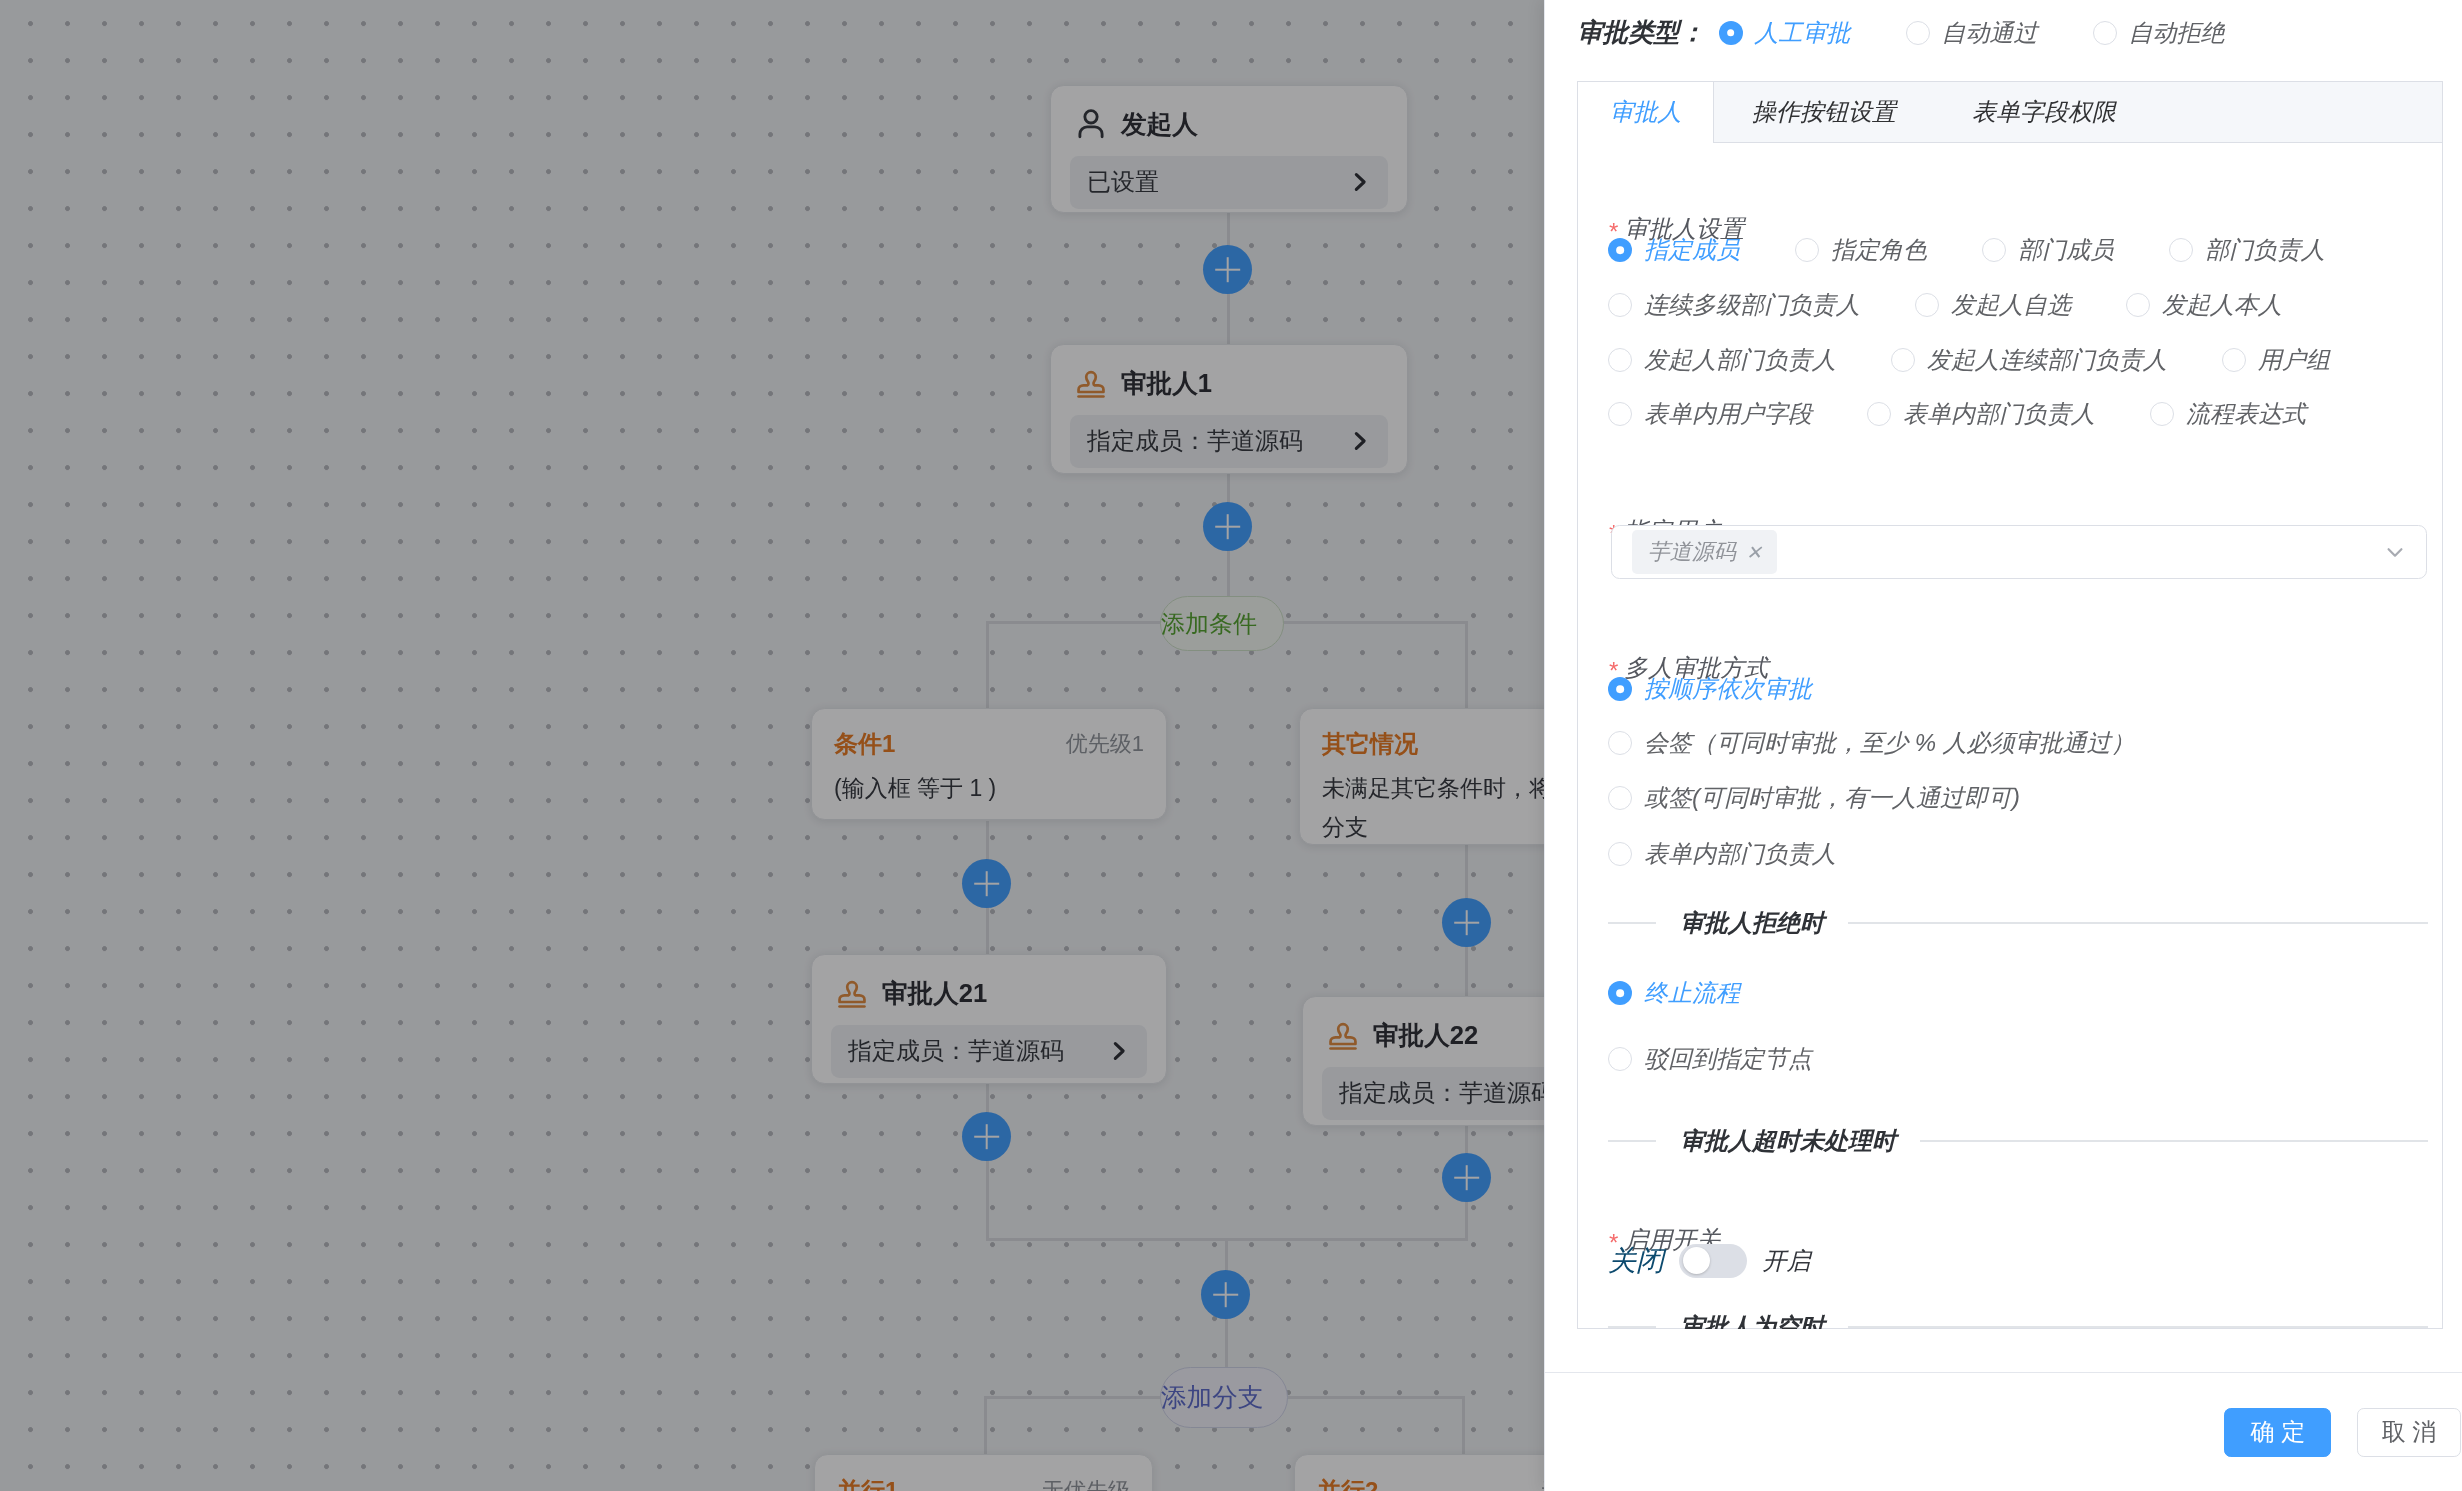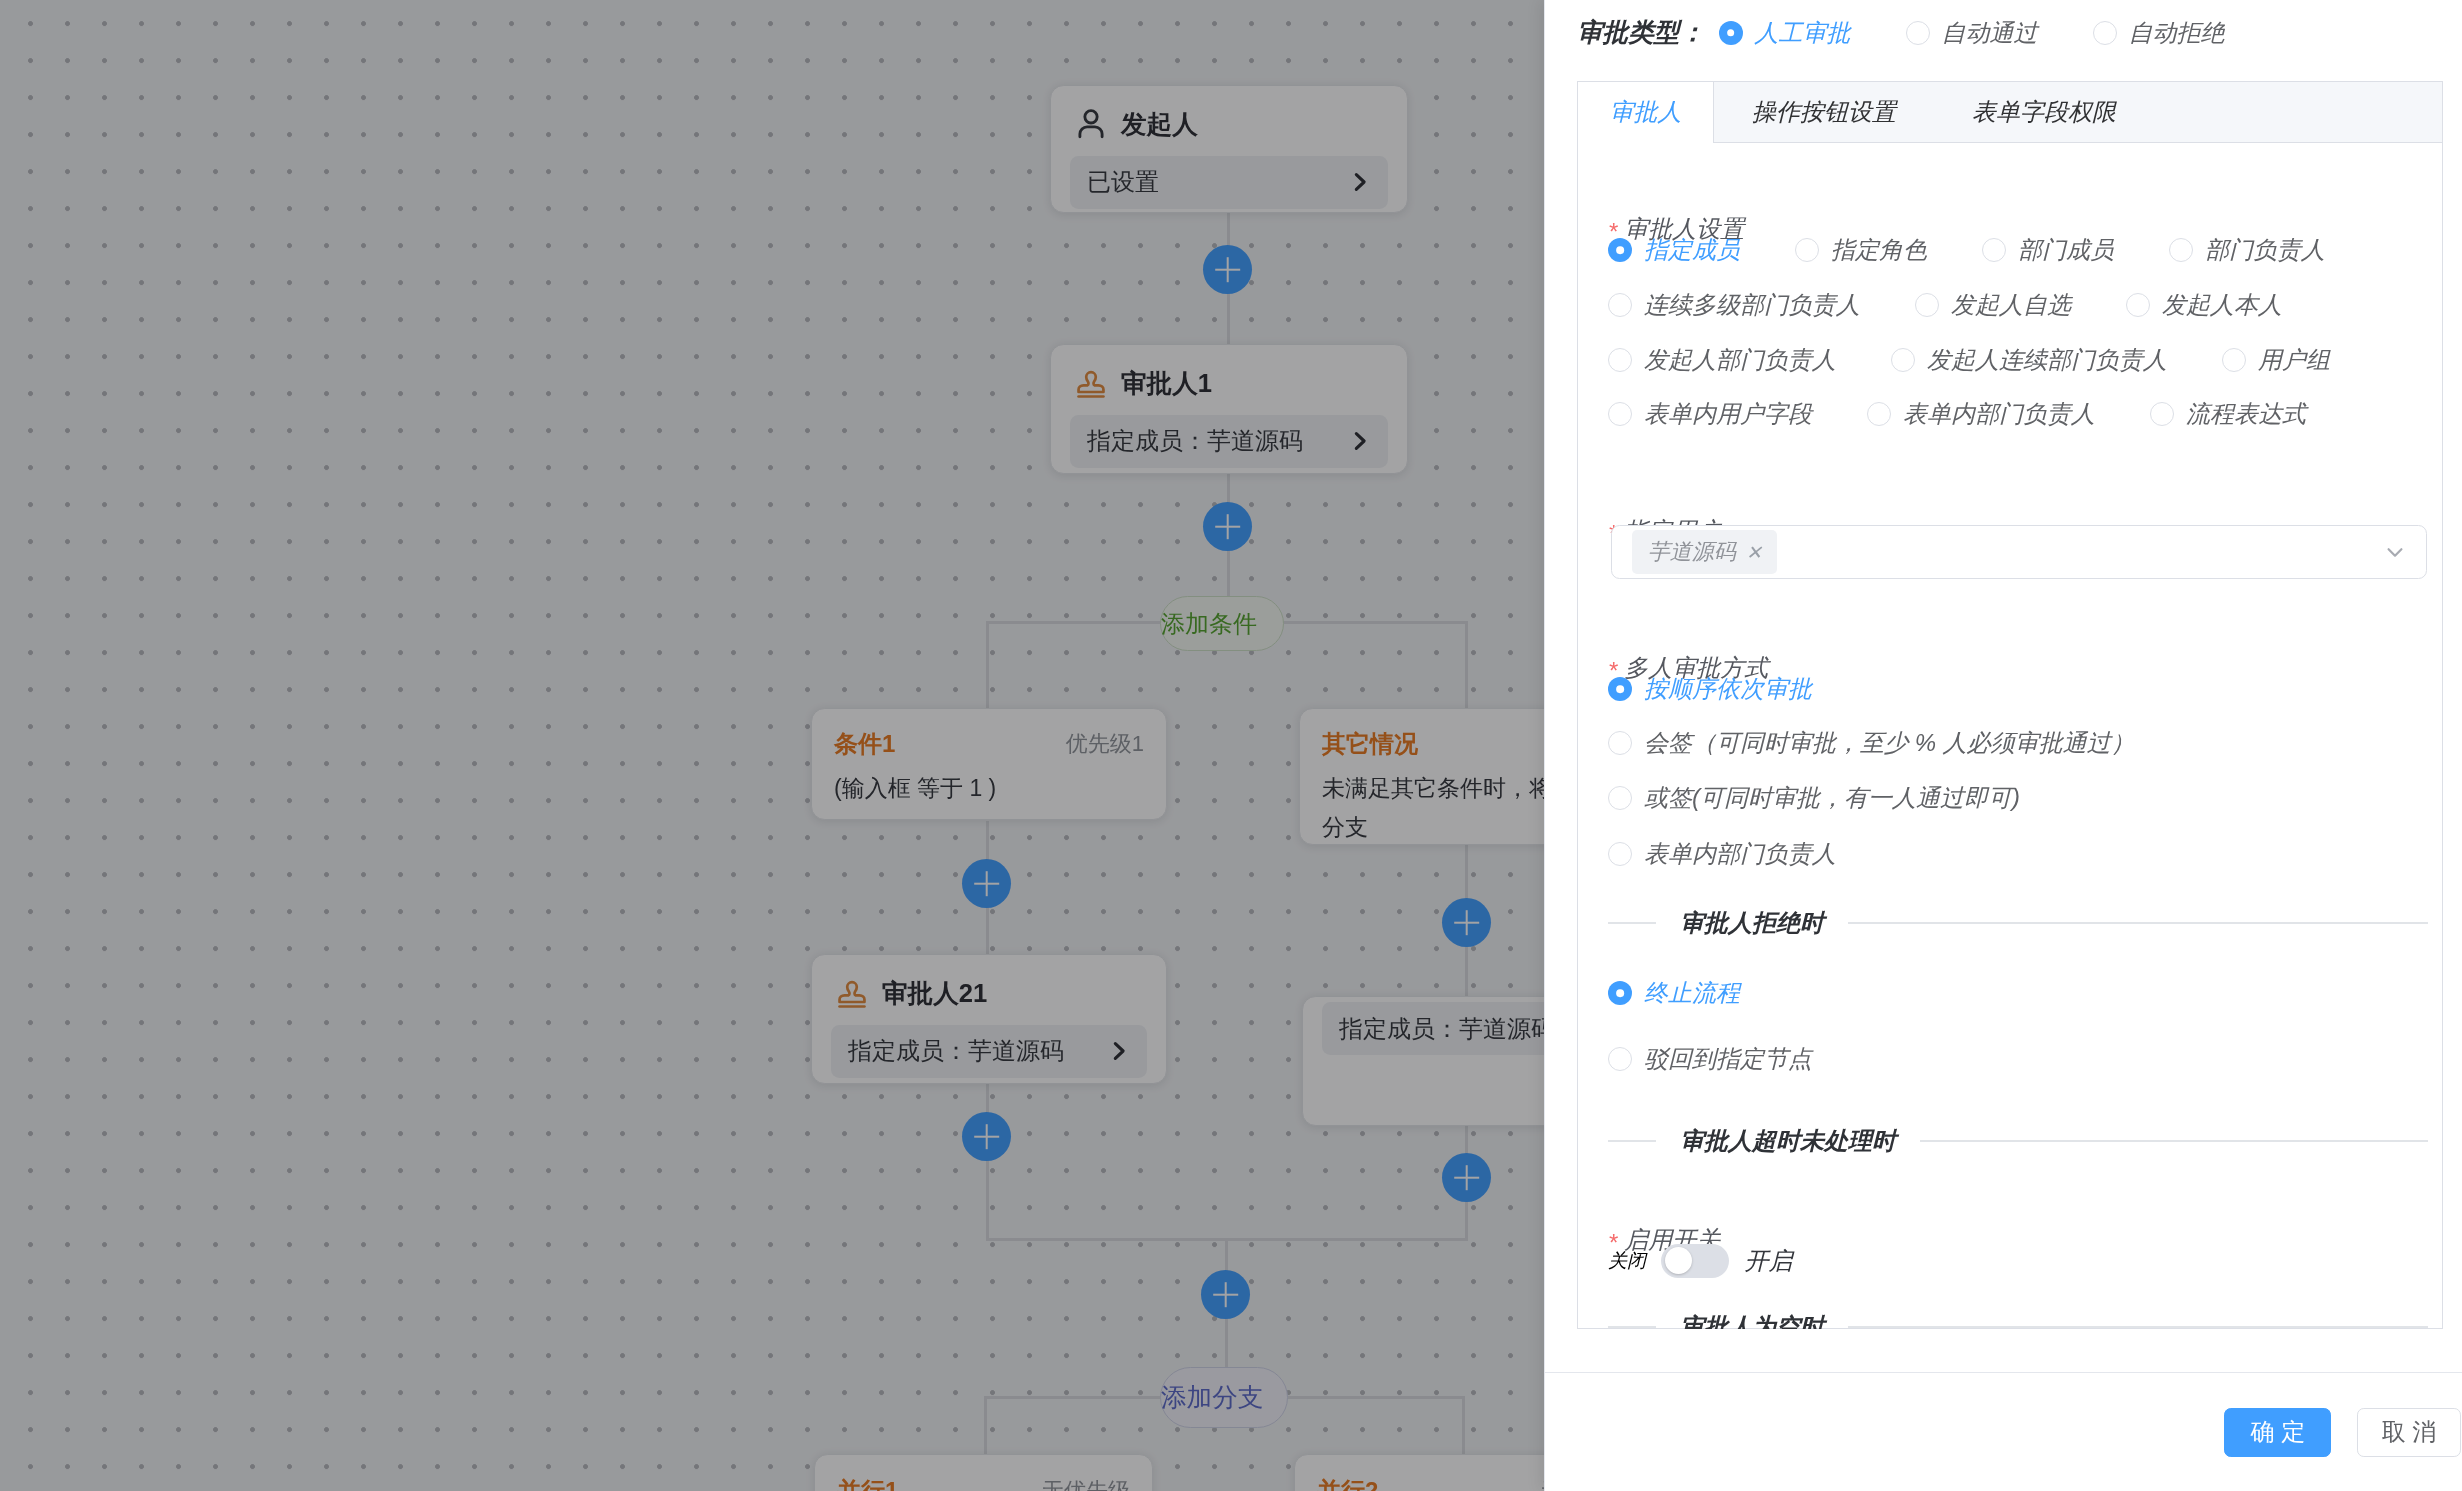--- a/index.html
+++ b/index.html
@@ -93,21 +93,21 @@
   .sel-tag .x { font-size:19px; color:#9aa0a8; cursor:pointer; }
   .select-box .flex1 { flex:1; }
 
   .divider-row { position:absolute; left:63px; width:820px; height:34px; display:flex; align-items:center; }
   .divider-row .seg { height:1.7px; background:#e1e4e8; }
   .divider-row .seg.short { width:48px; }
   .divider-row .seg.long { flex:1; }
   .divider-row .dtitle { font-size:24px; font-weight:600; color:#2f3237; padding:0 24px; white-space:nowrap; }
 
   .switch-row { position:absolute; left:63px; top:1239px; height:44px; display:flex; align-items:center; gap:15.3px; }
-  .sw-off { font-size:19px; color:#000000; }
+  .sw-off { font-size:28px; color:#0c4a6e; }
   .sw-on { font-size:24px; color:#33363c; }
   .switch { width:68px; height:34px; border-radius:17px; background:#dcdfe6; position:relative; cursor:pointer; }
   .switch .knob { position:absolute; left:3.4px; top:3.4px; width:27px; height:27px; border-radius:50%; background:#fff; box-shadow:0 0.9px 2.6px rgba(0,0,0,0.2); }
 
   .drawer-footer { position:absolute; left:0; top:1372px; width:100%; height:119px; border-top:0.9px solid #e4e7ed; background:#fff;
     display:flex; align-items:center; justify-content:flex-end; gap:25.6px; padding-right:1px; }
   .btn { height:49px; border-radius:6.8px; font-size:24px; display:flex; align-items:center; justify-content:center; cursor:pointer; white-space:nowrap; }
   .btn.primary { width:107px; background:#409eff; color:#fff; border:0.9px solid #409eff; }
   .btn.plain { width:104px; background:#fff; color:#606266; border:0.9px solid #dcdfe6; }
 </style>
@@ -203,20 +203,27 @@
     </div>
     <div class="node-body-box">
       <span class="txt">指定成员：芋道源码</span>
       <svg class="chev" viewBox="0 0 24 24">
         <path d="M8 4 l8.5 8 L8 20" fill="none" stroke="#2b2d33" stroke-width="3.4" stroke-linecap="round" stroke-linejoin="round"></path>
       </svg>
     </div>
   </div>
 
   <div class="node-card" style="left:1302px; top:996px; width:354px; height:130px;">
+    <div class="node-head">
+      <svg class="ic" viewBox="0 0 24 24">
+        <path d="M9.6 13.6 c.9-.5.9-1.7.3-2.6 -.7-1-1.1-2-1.1-3 a3.2 3.2 0 1 1 6.4 0 c0 1-.4 2-1.1 3 -.6.9-.6 2.1.3 2.6 H17 c2 0 3.3 1.2 3.3 2.8 V18 H3.7 v-1.6 c0-1.6 1.3-2.8 3.3-2.8 Z" fill="none" stroke="#e08a3c" stroke-width="1.8" stroke-linejoin="round"></path>
+        <line x1="3.7" y1="21" x2="20.3" y2="21" stroke="#e08a3c" stroke-width="1.8" stroke-linecap="round"></line>
+      </svg>
+      <span class="node-title">审批人22</span>
+    </div>
     <div class="node-body-box">
       <span class="txt">指定成员：芋道源码</span>
       <svg class="chev" viewBox="0 0 24 24">
         <path d="M8 4 l8.5 8 L8 20" fill="none" stroke="#2b2d33" stroke-width="3.4" stroke-linecap="round" stroke-linejoin="round"></path>
       </svg>
     </div>
   </div>
 
   <div class="branch-badge par" style="left:1160px; top:1367px; width:128px; height:61px;">
     <span>添加分支</span>

